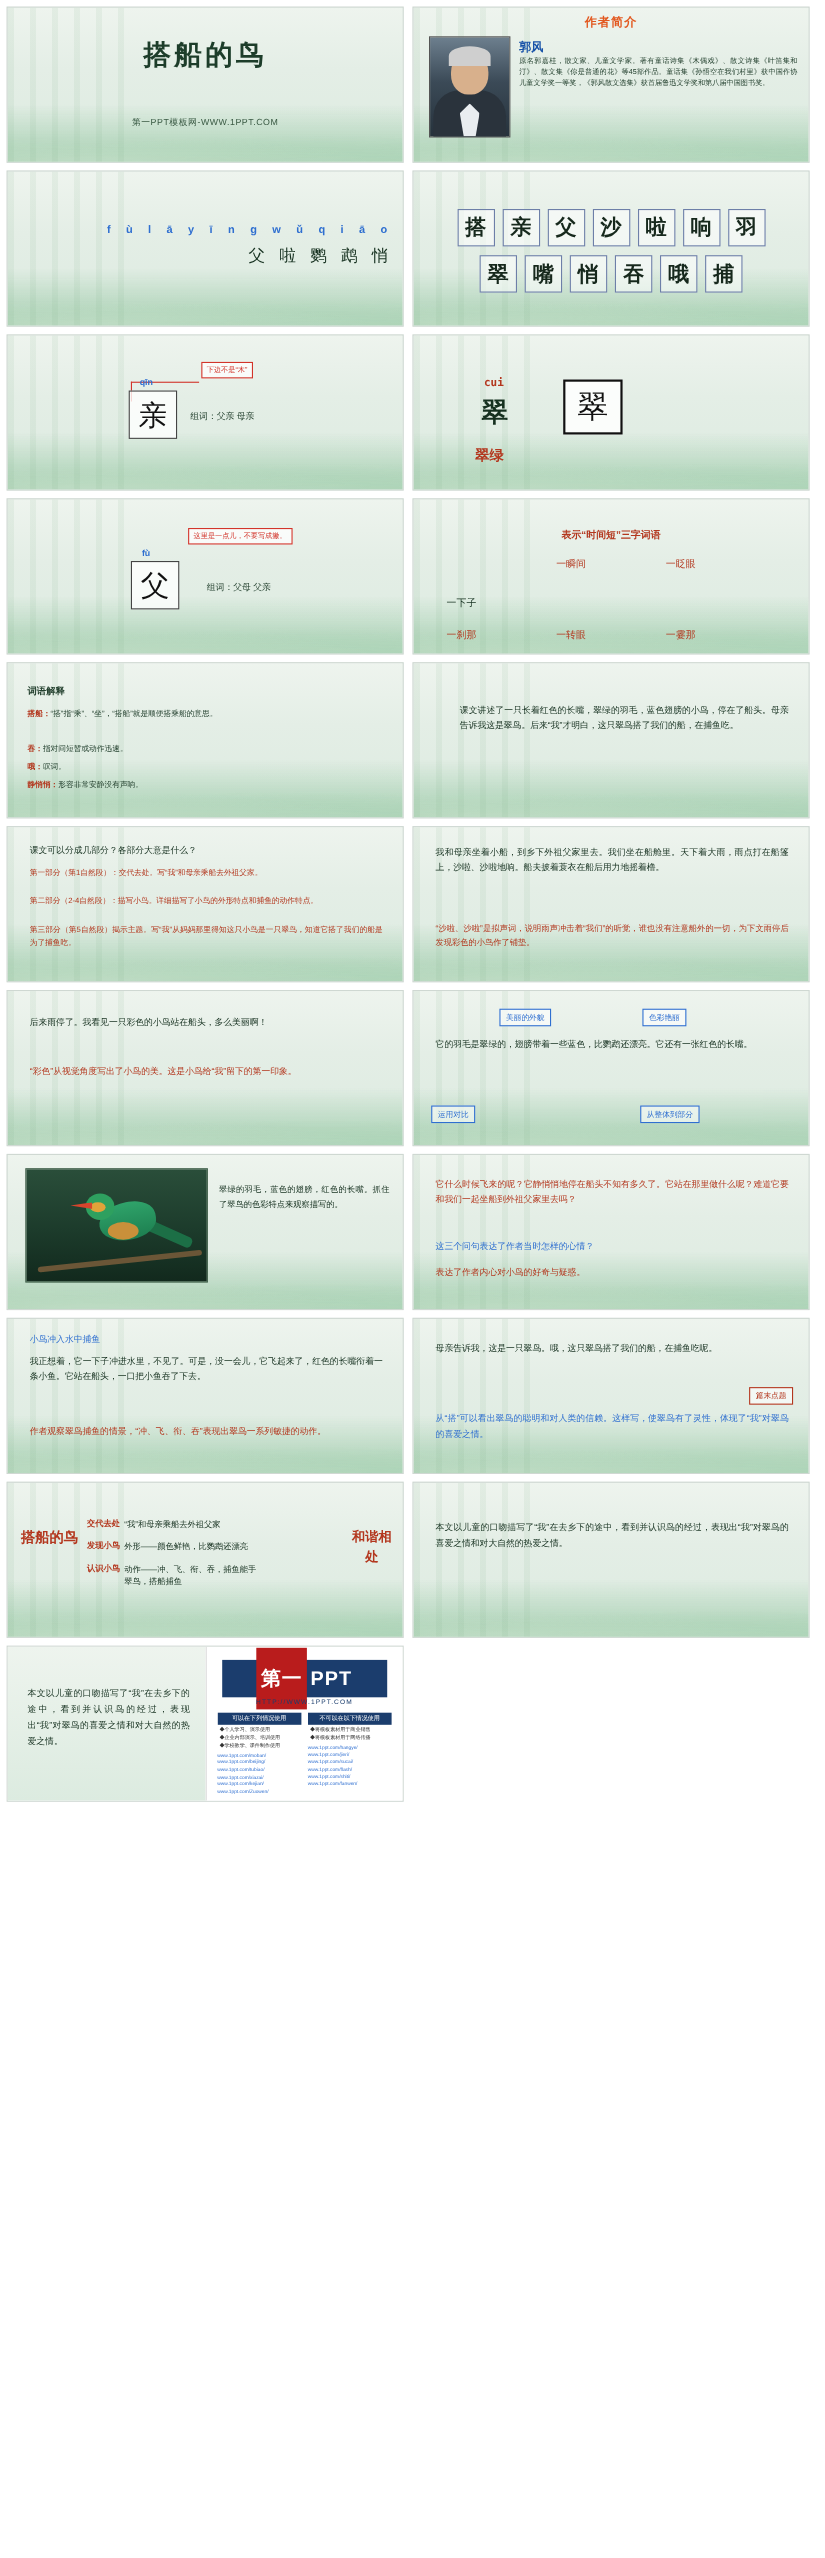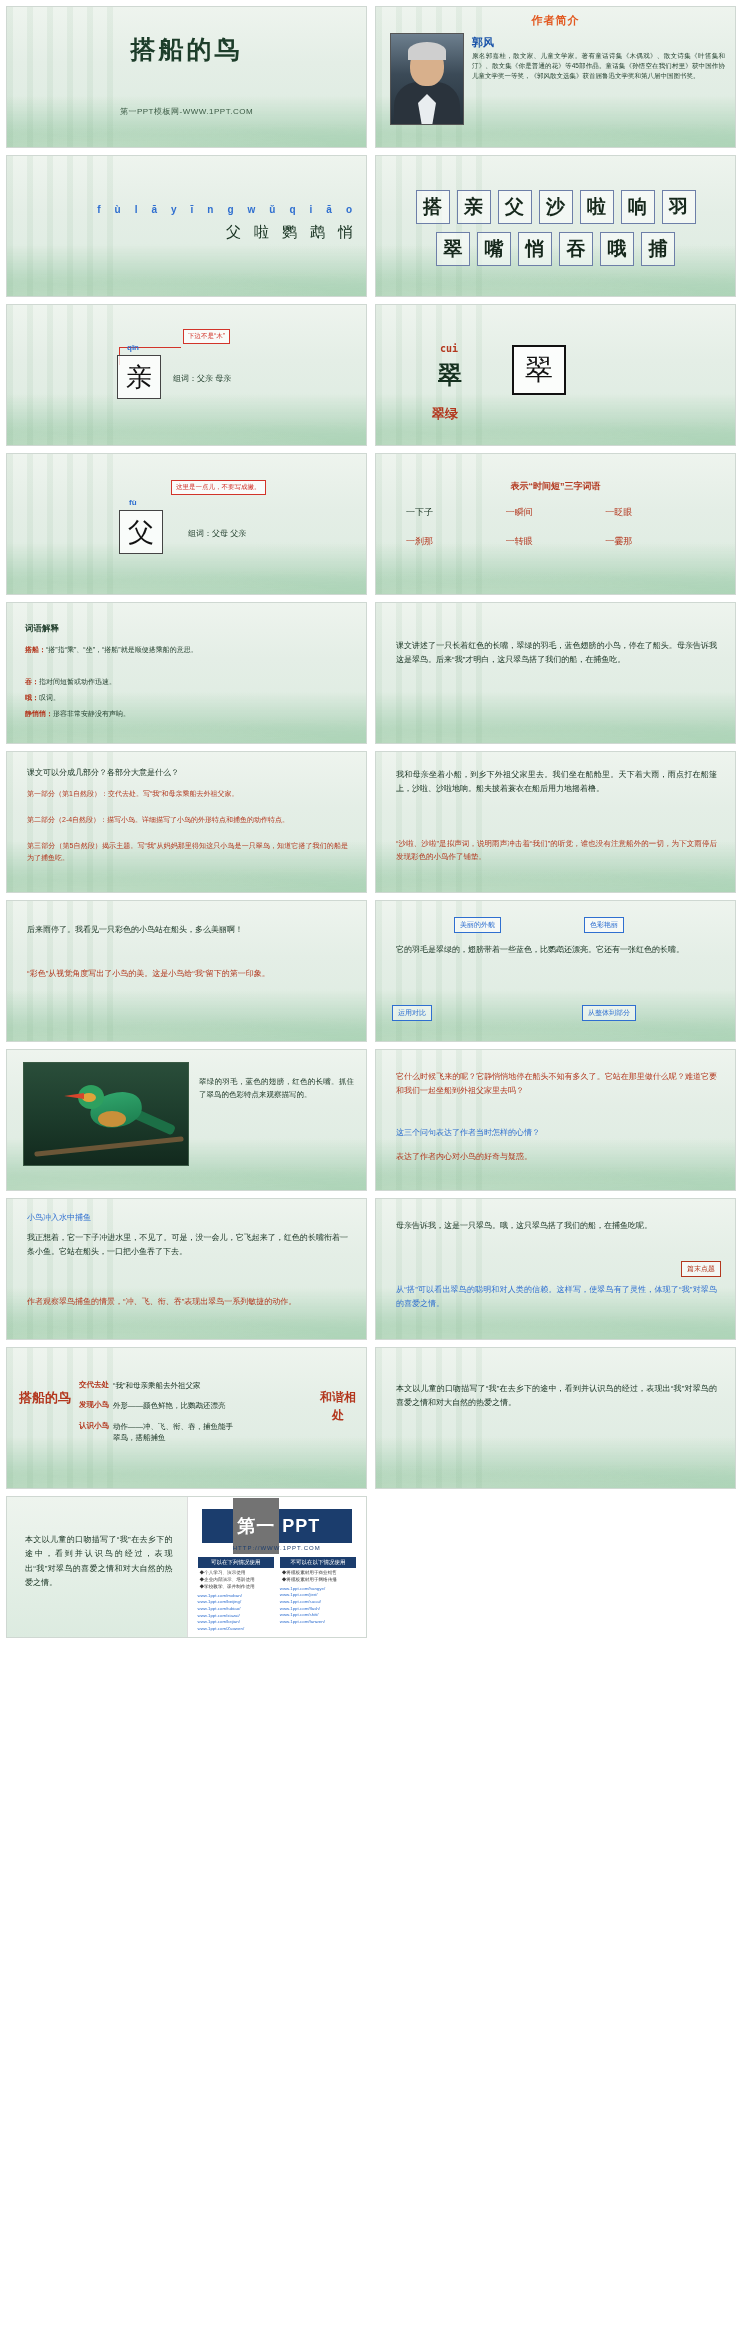--- a/index.html
+++ b/index.html
@@ -172,21 +172,21 @@
   }
   .s8-word{ position:absolute; left:168px; top:74px; font-size:8px; color:#23402e;padding-left:13px;}
 
   
   .s9-head{ position:absolute; left:0; right:0; top:26px; text-align:center;
             color:#b3371e; font-size:9px; font-weight:bold;}
   .s9-grid{ position:absolute; left:30px; right:30px; top:52px;
             display:grid; grid-template-columns:1fr 1fr 1fr; row-gap:16px;
             font-size:9px; text-align:left;}
   .s9-grid span{ color:#b3371e;}
-  .s9-grid span.first{ color:#15301f;}
+  .s9-grid span.first{ color:#15301f;margin-top:36px;}
 
   
   .s10-head{ position:absolute; left:18px; top:20px; font-size:8.5px; color:#23402e; font-weight:bold;}
   .s10-item{ position:absolute; left:18px; right:14px; font-size:7px; line-height:1.5; color:#23402e; text-align:justify;}
   .s10-item b{ color:#b3371e;}
 
   
   .para{
     position:absolute; left:20px; right:18px;
     font-size:8px; line-height:1.7; color:#15301f; text-align:justify;
@@ -270,21 +270,21 @@
   .last-right{
     position:absolute; right:0; top:0; width:50%; height:100%;
     background:#ffffff; border-left:1px solid #ddd;
   }
   .ppt-logo{
     position:absolute; left:14px; top:12px; right:14px; height:34px;
     background:#1b3d6d; color:#fff;
     display:flex; align-items:center; justify-content:center;
     font-weight:bold; font-size:18px; letter-spacing:1px;
   }
-  .ppt-logo .one{ color:#ffffff; background:#737373; padding:16px 4px; margin-right:3px;}
+  .ppt-logo .one{ color:#ffffff; background:#b91c1c; padding:16px 4px; margin-right:3px;}
   .ppt-url{
     position:absolute; left:14px; top:48px; right:14px;
     text-align:center; font-size:6px; color:#1b3d6d; letter-spacing:1px;
   }
   .terms{
     position:absolute; left:10px; right:10px; top:60px; bottom:6px;
     display:flex; gap:6px;
   }
   .terms .col{ flex:1; }
   .terms .hd{
@@ -420,21 +420,21 @@
       </div>
       <div class="s10-item" style="top:106px;">
         <b>静悄悄：</b><span>形容非常安静没有声响。</span>
       </div>
     </div>
   </div>
 
   <div class="slide">
     <div class="bg"></div>
     <div class="content">
-      <div class="para" style="top:36px;">课文讲述了一只长着红色的长嘴，翠绿的羽毛，蓝色翅膀的小鸟，停在了船头。母亲告诉我这是翠鸟。后来“我”才明白，这只翠鸟搭了我们的船，在捕鱼吃。</div>
+      <div class="para" style="top:36px;margin-left:22px;">课文讲述了一只长着红色的长嘴，翠绿的羽毛，蓝色翅膀的小鸟，停在了船头。母亲告诉我这是翠鸟。后来“我”才明白，这只翠鸟搭了我们的船，在捕鱼吃。</div>
     </div>
   </div>
 
   <div class="slide">
     <div class="bg"></div>
     <div class="content">
       <div class="para" style="top:14px;">课文可以分成几部分？各部分大意是什么？</div>
       <div class="para red" style="top:36px; font-size:7px;">第一部分（第1自然段）：交代去处。写“我”和母亲乘船去外祖父家。</div>
       <div class="para red" style="top:62px; font-size:7px;">第二部分（2-4自然段）：描写小鸟。详细描写了小鸟的外形特点和捕鱼的动作特点。</div>
       <div class="para red" style="top:88px; font-size:7px;">第三部分（第5自然段）揭示主题。写“我”从妈妈那里得知这只小鸟是一只翠鸟，知道它搭了我们的船是为了捕鱼吃。</div>

